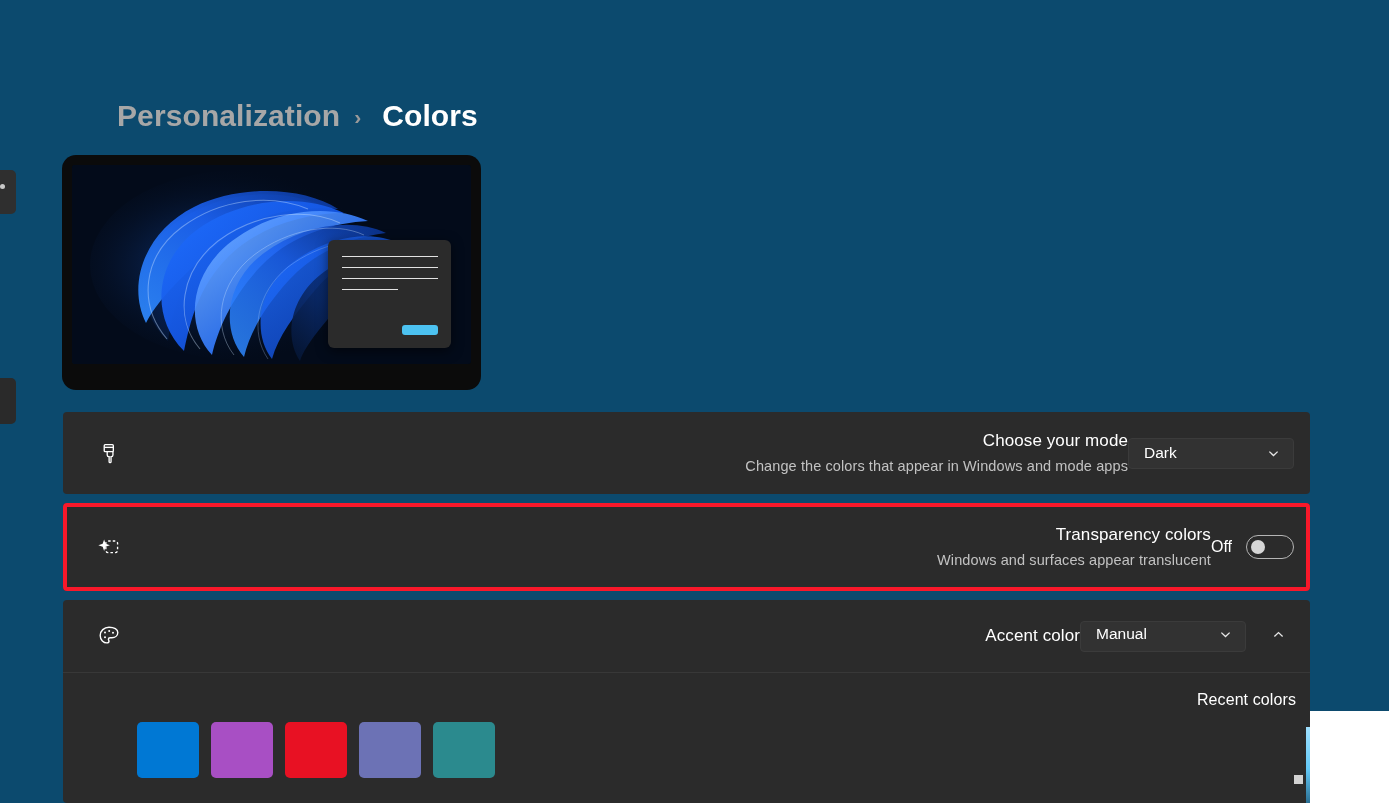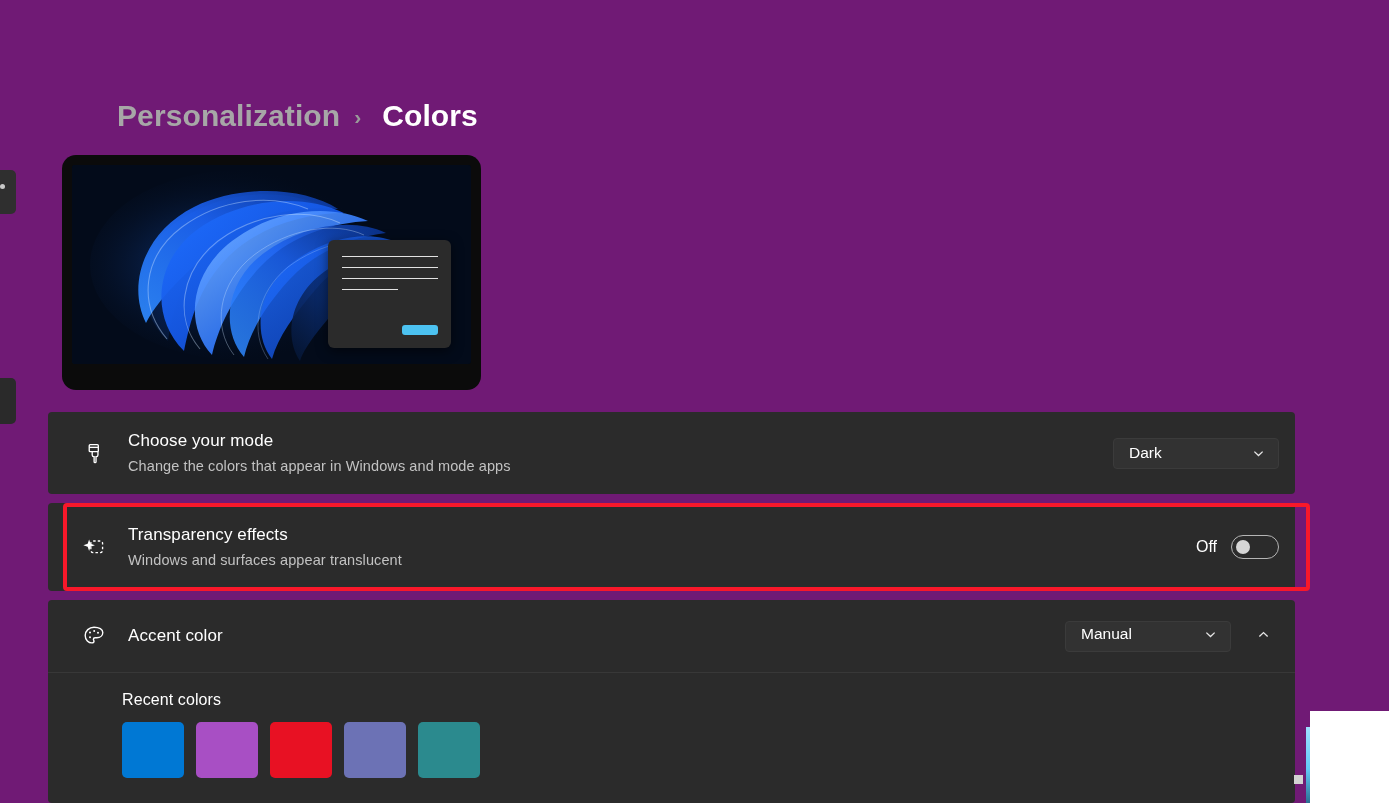--- a/index.html
+++ b/index.html
@@ -2,21 +2,21 @@
 <html><head>
 <meta charset="utf-8">
 <style>
   * { box-sizing: border-box; margin: 0; padding: 0; }
   html, body {
     width: 1389px; height: 803px;
     background: #202020;
     font-family: "Liberation Sans", sans-serif;
     overflow: hidden;
   }
-  .page { position: relative; width: 1389px; height: 803px; background: #701a75; }
+  .page { position: relative; width: 1389px; height: 803px; background: #0c4a6e; }
 
   
   .nav-stub {
     position: absolute; left: -40px; width: 56px; height: 44px;
     background: #2d2d2d; border-radius: 5px;
   }
   .nav-stub.s1 { top: 170px; background: #2f2f2f; }
   .nav-stub.s1::after {
     content: ""; position: absolute; left: 40px; top: 14px;
     width: 5px; height: 5px; border-radius: 50%; background: #c8c8c8;
@@ -63,22 +63,22 @@
   .mock-line.l2 { top: 27px; width: 96px; }
   .mock-line.l3 { top: 38px; width: 96px; }
   .mock-line.l4 { top: 49px; width: 56px; }
   .mock-btn {
     position: absolute; right: 13px; bottom: 13px;
     width: 36px; height: 10px; border-radius: 3px; background: #4cc2f1;
   }
 
   
   .card {
-    position: absolute; left: 48px; width: 1247px;
-    background: #2b2b2b; border-radius: 4px;
+    position: absolute; left: 63px; width: 1247px;
+    background: #2b2b2b; border-radius: 4px; text-align: right;
   }
   .card.mode  { top: 412px; height: 82px; }
   .card.trans { top: 503px; height: 88px; background: #2b2b2b; }
   .card.accent{ top: 600px; height: 203px; }
 
   .hl-frame {
     position: absolute; left: 63px; top: 503px;
     width: 1247px; height: 88px;
     border: 4px solid #f8182a; border-radius: 4px;
     pointer-events: none;
@@ -253,21 +253,21 @@
 
   <div class="card trans">
     <div class="row">
       <div class="row-ico">
         <svg width="25" height="25" viewBox="0 0 26 26" fill="none" stroke="currentColor" stroke-width="1.4">
           <rect x="9.2" y="6.2" width="12.2" height="12.2" rx="2.4" stroke-dasharray="2.6 2.2"></rect>
           <path d="M7.4 4.6 L8.9 9.1 L13.4 10.6 L8.9 12.1 L7.4 16.6 L5.9 12.1 L1.4 10.6 L5.9 9.1 Z" fill="currentColor" stroke="none"></path>
         </svg>
       </div>
       <div class="row-txt">
-        <div class="row-title">Transparency effects</div>
+        <div class="row-title">Transparency colors</div>
         <div class="row-sub">Windows and surfaces appear translucent</div>
       </div>
       <div class="row-right">
         <div class="toggle-wrap">
           <span class="toggle-label">Off</span>
           <div class="toggle">
             <div class="knob"></div>
           </div>
         </div>
       </div>

